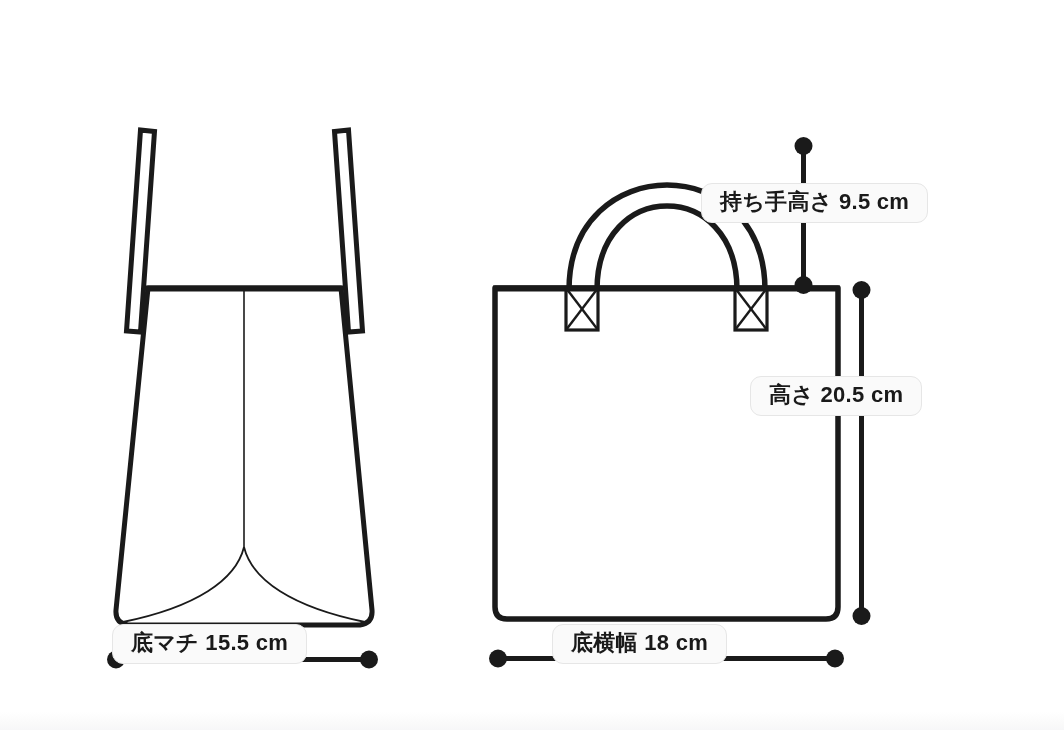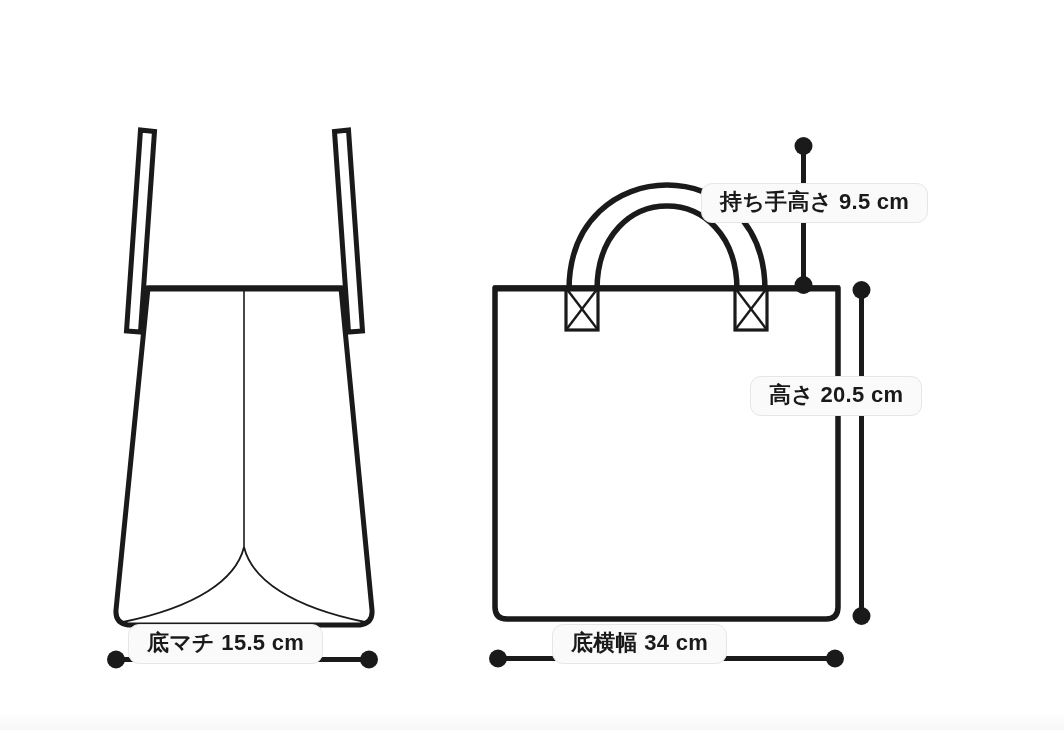--- a/index.html
+++ b/index.html
@@ -50,21 +50,21 @@
     color: #1a1a1a;
     font-weight: 700;
     font-size: 22px;
     letter-spacing: 0.3px;
     white-space: nowrap;
     padding: 7px 18px 9px 18px;
     line-height: 1;
   }
   #label-handle-height { left: 665px; top: 183px; margin-left: 36px; }
   #label-height        { left: 750px; top: 376px; }
-  #label-bottom-gusset { left: 128px; top: 624px; }
+  #label-bottom-gusset { left: 112px; top: 624px; }
   #label-bottom-width  { left: 552px; top: 624px; }
 </style>
 </head>
 <body>
 
 <div id="diagram-root">
 
   <svg class="canvas" viewBox="0 0 1064 730" xmlns="http://www.w3.org/2000/svg">
 
     <g>
@@ -142,16 +142,16 @@
       </g>
     </g>
   </svg>
 
   <div class="dim-label" id="label-handle-height">持ち手高さ 9.5 cm</div>
 
   <div class="dim-label" id="label-height">高さ 20.5 cm</div>
 
   <div class="dim-label" id="label-bottom-gusset">底マチ 15.5 cm</div>
 
-  <div class="dim-label" id="label-bottom-width">底横幅 34 cm</div>
+  <div class="dim-label" id="label-bottom-width">底横幅 18 cm</div>
 
   <div class="bottom-band"></div>
 </div>
 
 </body></html>

